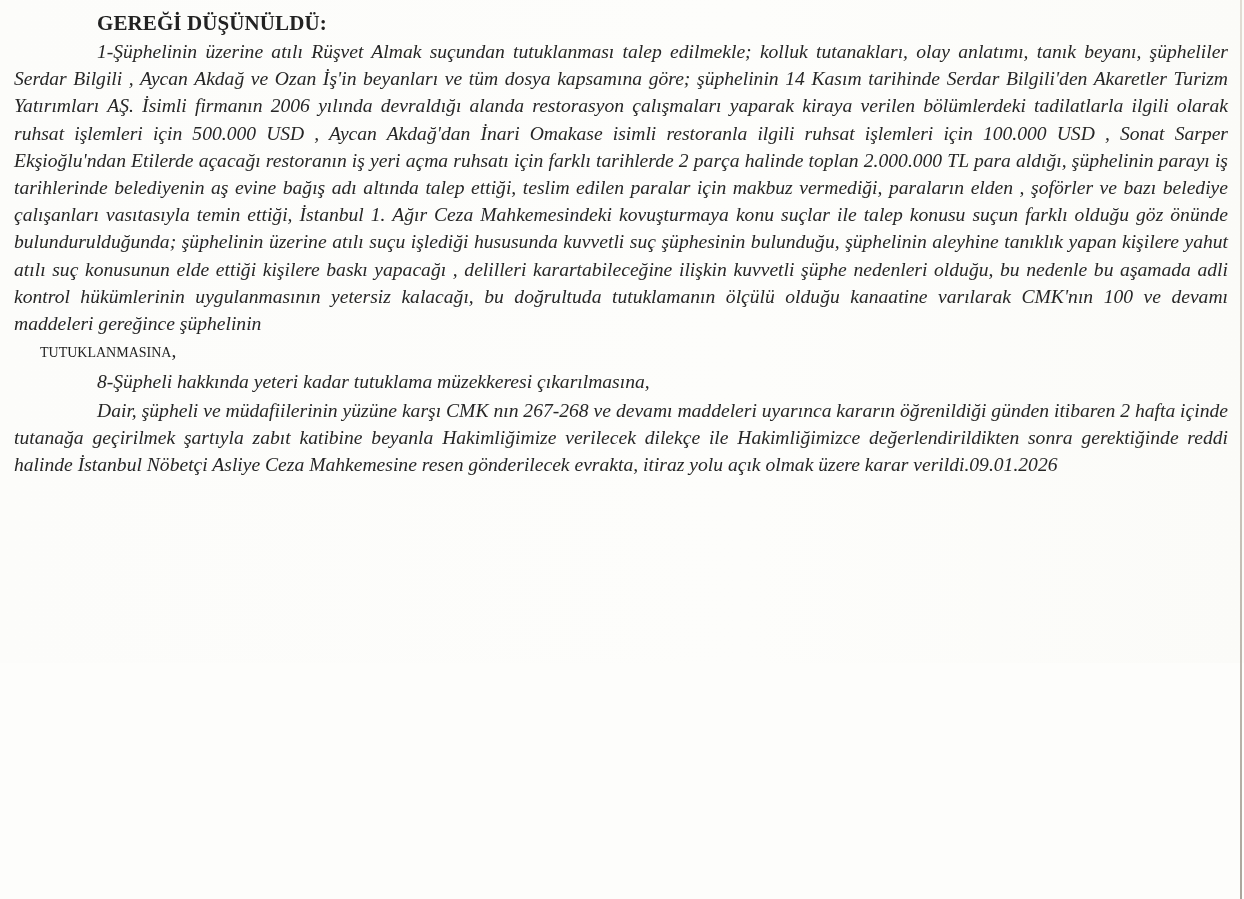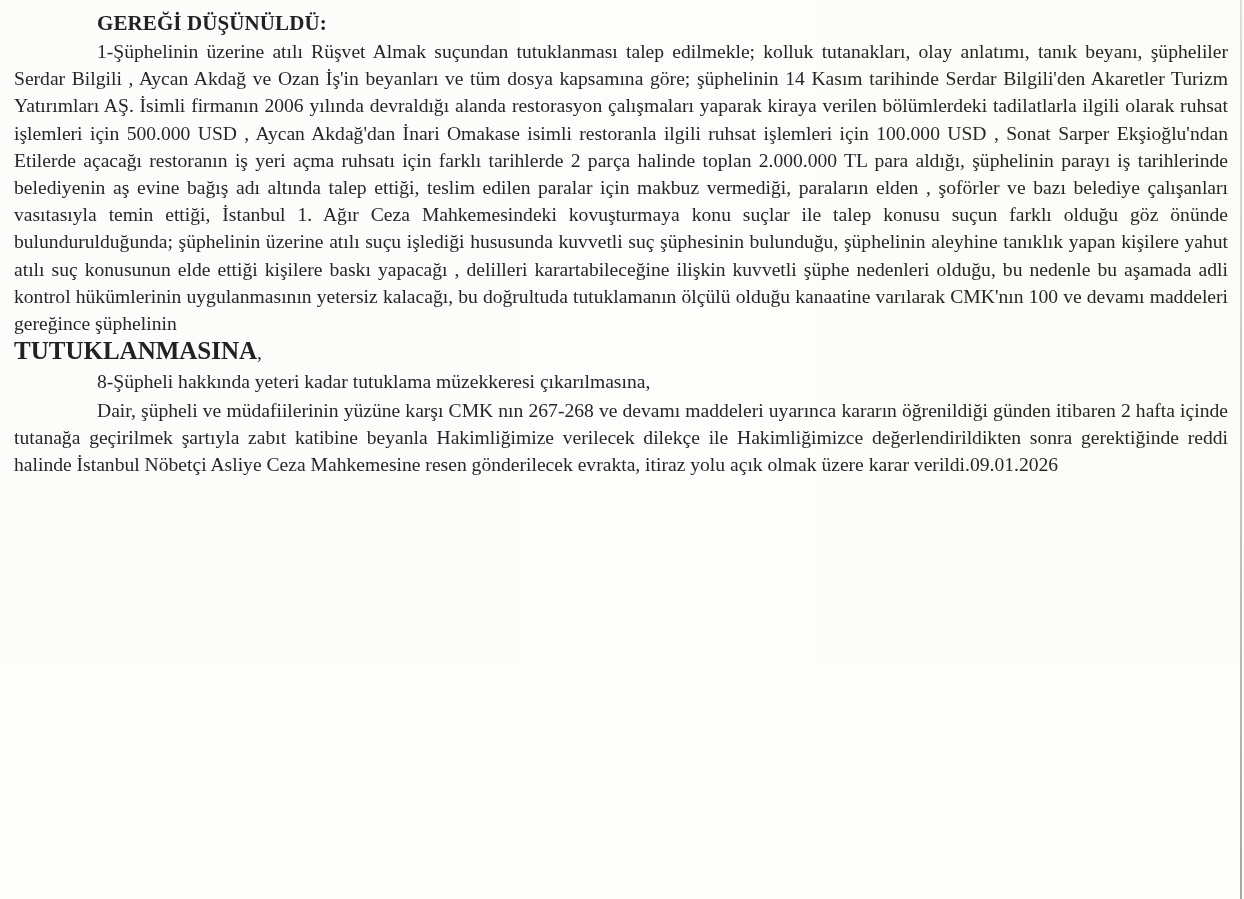--- a/index.html
+++ b/index.html
@@ -48,20 +48,21 @@
     letter-spacing: 0.1px;
     color: #222;
   }
   p {
     margin: 0;
     text-align: justify;
     text-align-last: left;
   }
   .indent {
     text-indent: 83px;
+    font-style: italic;
   }
   .item {
     line-height: 28.5px;
   }
 </style>
 </head>
 <body>
 
 <div class="page">
   <div class="page-edge"></div>
@@ -75,18 +76,19 @@
     <p><b class="bold-inline">TUTUKLANMASINA</b><span>,</span></p>
 
     <p class="indent item">8-Şüpheli hakkında yeteri kadar tutuklama müzekkeresi çıkarılmasına,</p>
 
     <p class="indent">Dair, şüpheli ve müdafiilerinin yüzüne karşı CMK nın 267-268 ve devamı maddeleri uyarınca kararın öğrenildiği günden itibaren 2 hafta içinde tutanağa geçirilmek şartıyla zabıt katibine beyanla Hakimliğimize verilecek dilekçe ile Hakimliğimizce değerlendirildikten sonra gerektiğinde reddi halinde İstanbul Nöbetçi Asliye Ceza Mahkemesine resen gönderilecek evrakta, itiraz yolu açık olmak üzere karar verildi.09.01.2026</p>
   </div>
 </div>
 
 <style>
   .bold-inline {
-    font-weight: bold;
-    font-size: 25px;
+    font-weight: normal;
+    font-size: 14px;
     color: #222;
+    margin-left: 26px;
   }
   .item { margin-top: 2px; }
 </style>
 
 </body></html>

